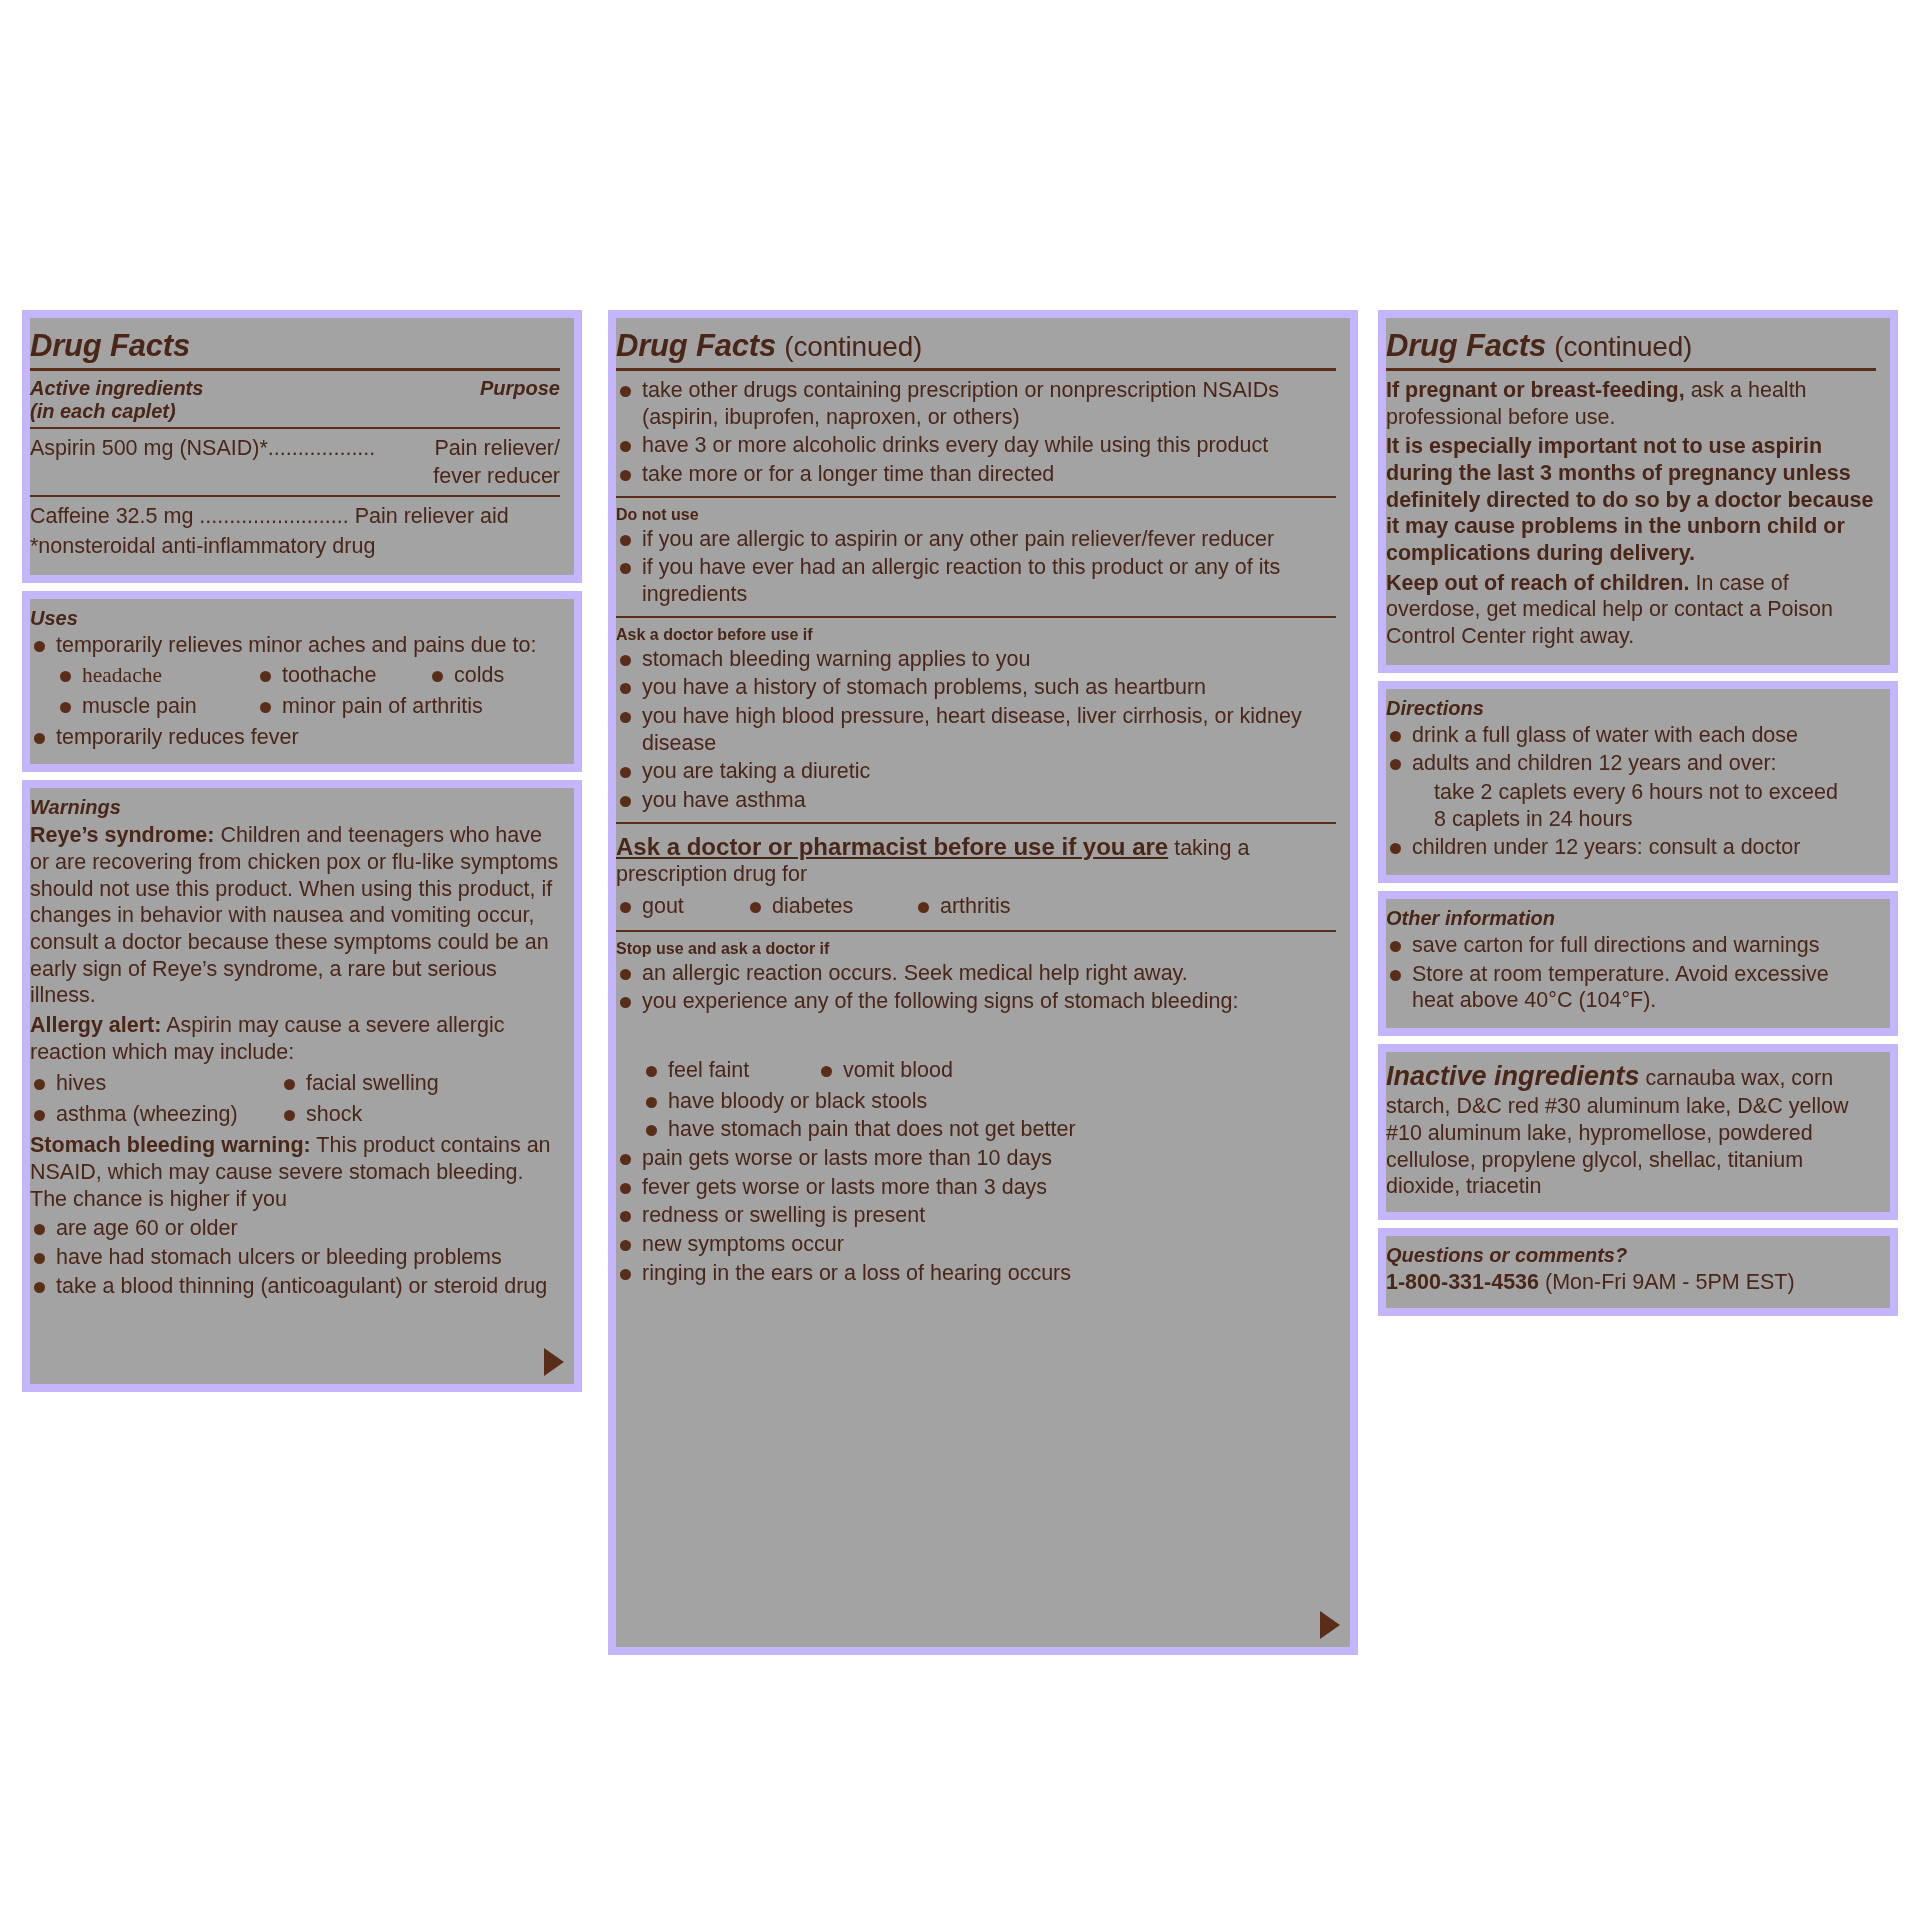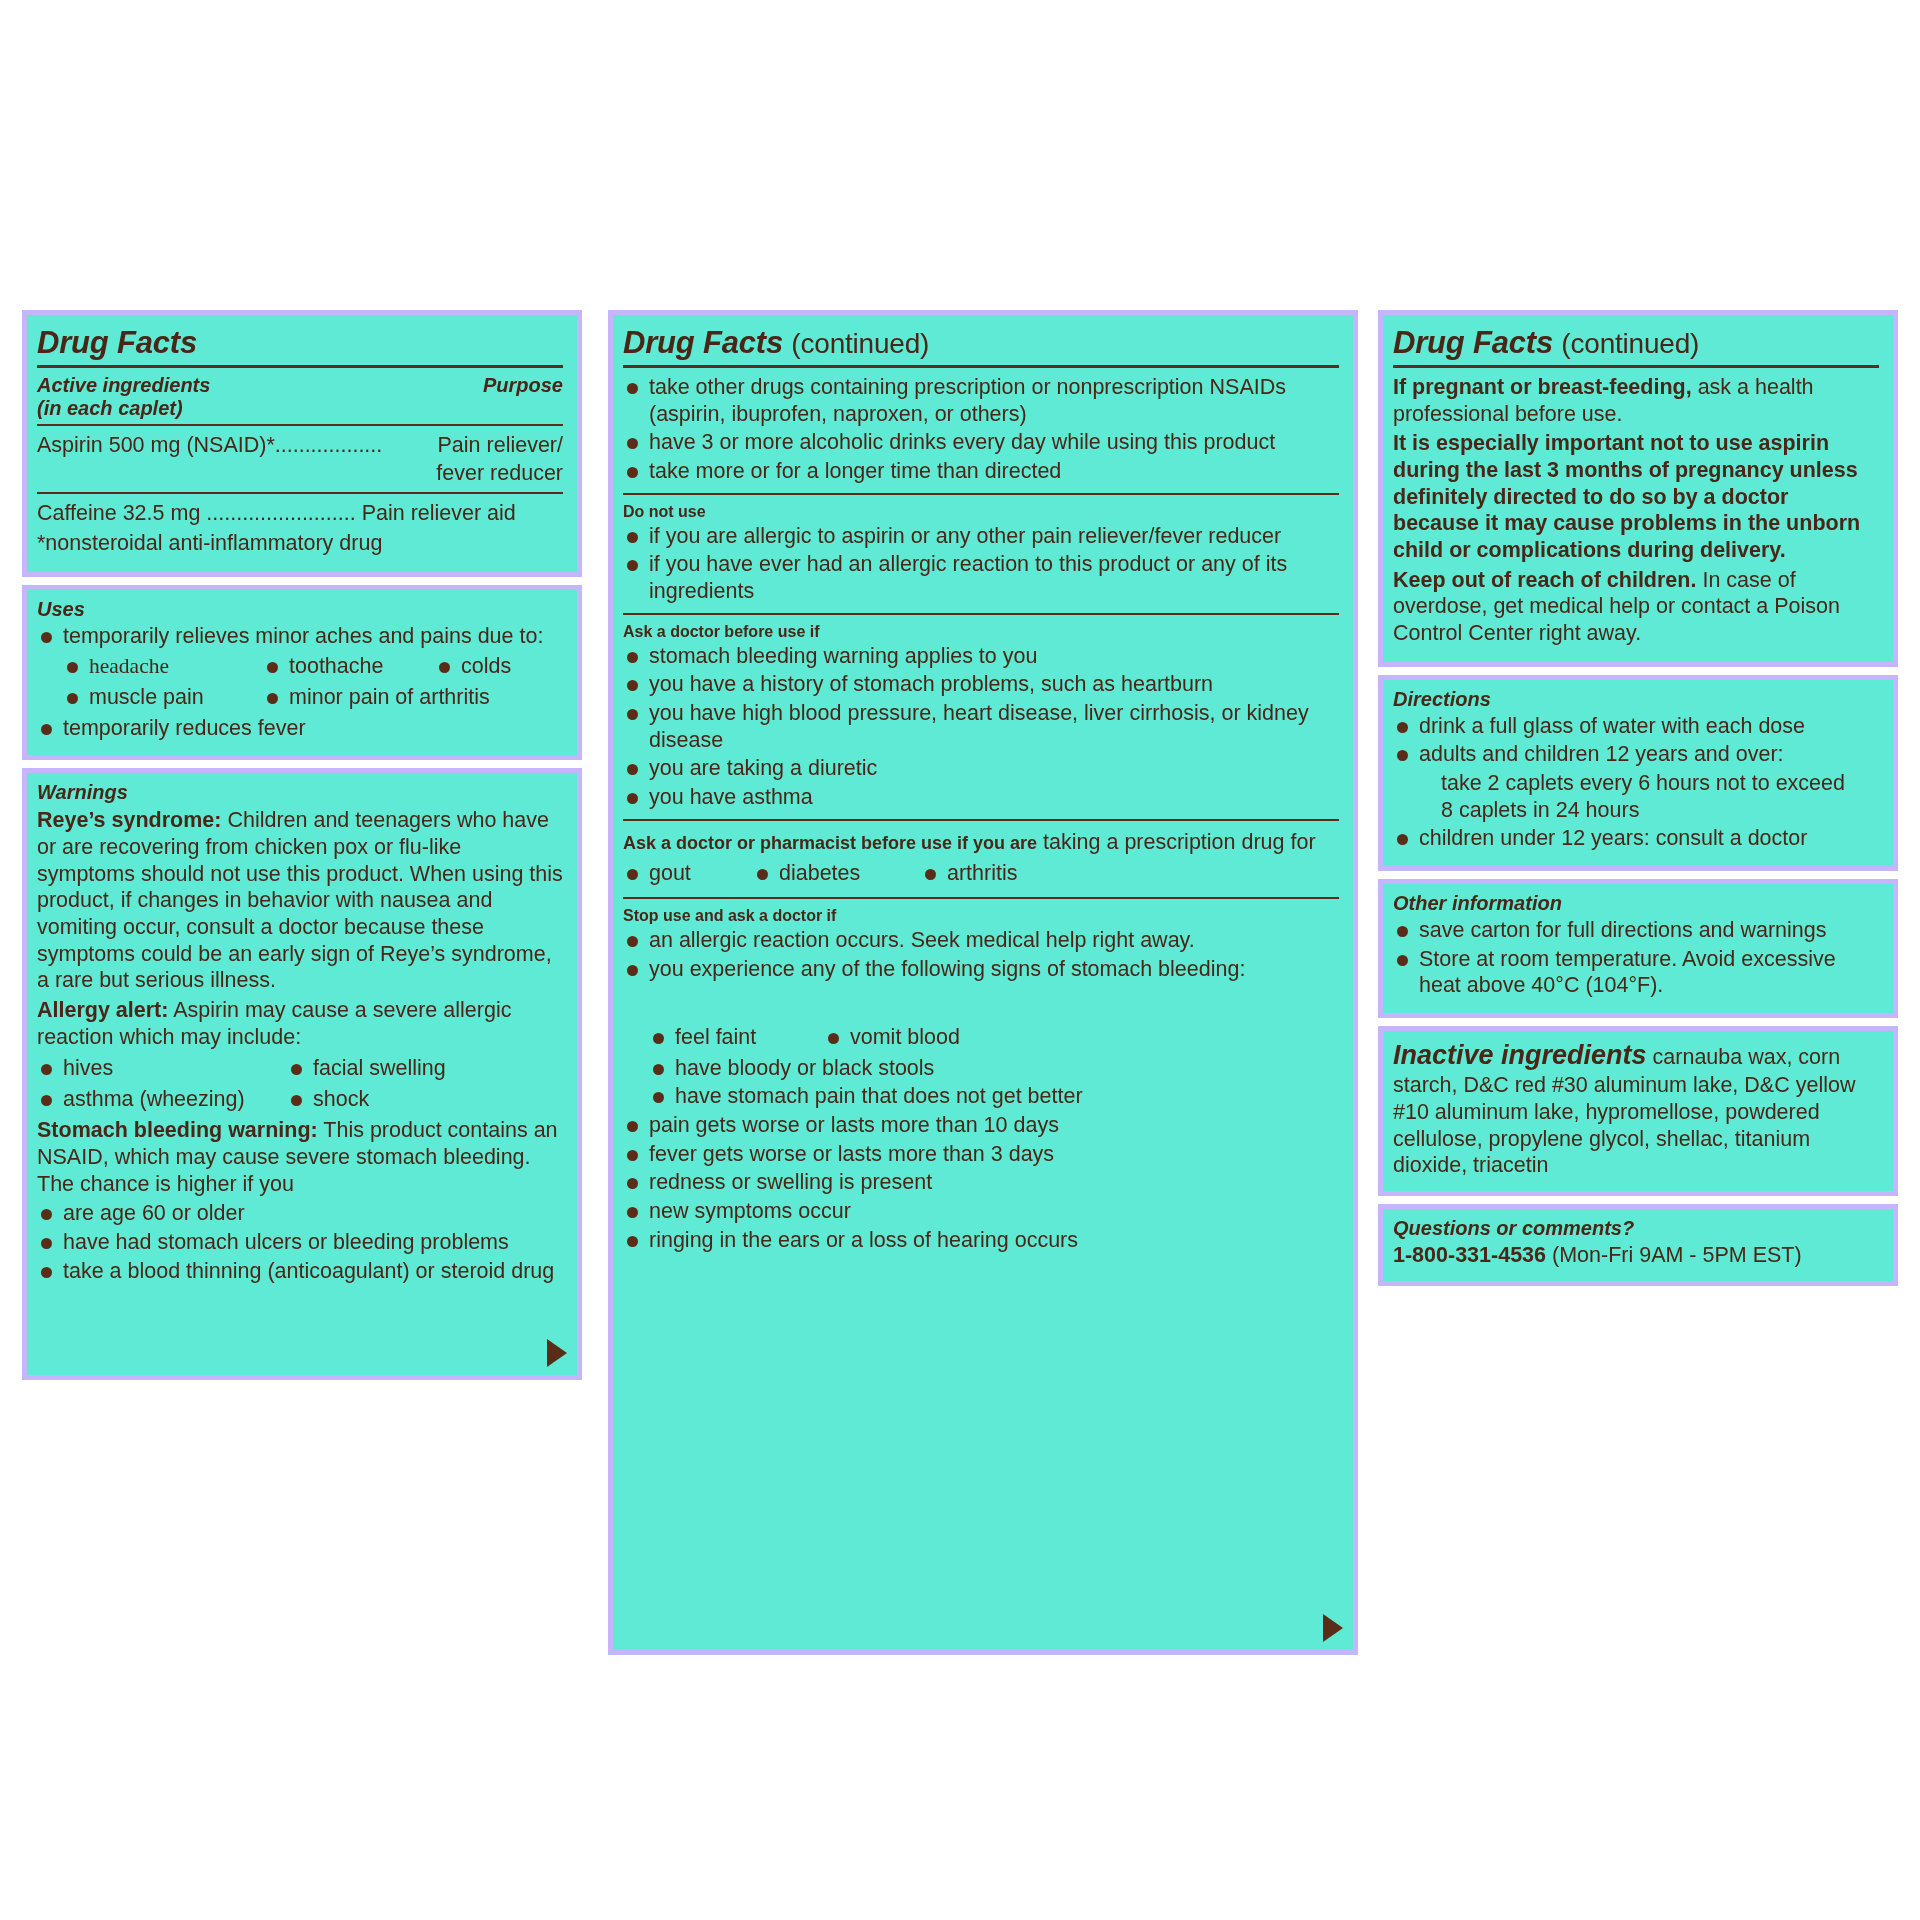--- a/index.html
+++ b/index.html
@@ -24,24 +24,24 @@
   .panel {
     position: absolute;
     box-sizing: border-box;
   }
   
   #col1 { left: 22px;  top: 310px; width: 560px; }
   #col2 { left: 608px; top: 310px; width: 750px; }
   #col3 { left: 1378px;top: 310px; width: 520px; }
 
   .block {
-    border: 5px solid #c4b5fd;
+    border: 8px solid #c4b5fd;
     box-sizing: border-box;
-    padding: 8px 14px 12px 10px;
-    background: #5eead4;
+    padding: 8px 14px 12px 0;
+    background: #a3a3a3;
     position: relative;
   }
   .block + .block { margin-top: 8px; }
 
   .hdr-title {
     font-size: 31px;
     font-style: italic;
     font-weight: bold;
     letter-spacing: -0.2px;
     margin: 2px 0 2px 0;
@@ -236,21 +236,21 @@
       <ul>
         <li>stomach bleeding warning applies to you</li>
         <li>you have a history of stomach problems, such as heartburn</li>
         <li>you have high blood pressure, heart disease, liver cirrhosis, or kidney disease</li>
         <li>you are taking a diuretic</li>
         <li>you have asthma</li>
       </ul>
 
       <div class="rule-thin"></div>
       <div class="txt">
-        <b class="sec-head-bold" style="font-size:18px;">Ask a doctor or pharmacist before use if you are</b>
+        <b class="sec-head-bold" style="font-size:24px;text-decoration:underline;">Ask a doctor or pharmacist before use if you are</b>
         <span>taking a prescription drug for</span>
       </div>
       <div class="cols2">
         <ul style="width:130px;">
             <li>gout</li>
           </ul>
         <ul style="width:168px;">
             <li>diabetes</li>
           </ul>
         <ul>

